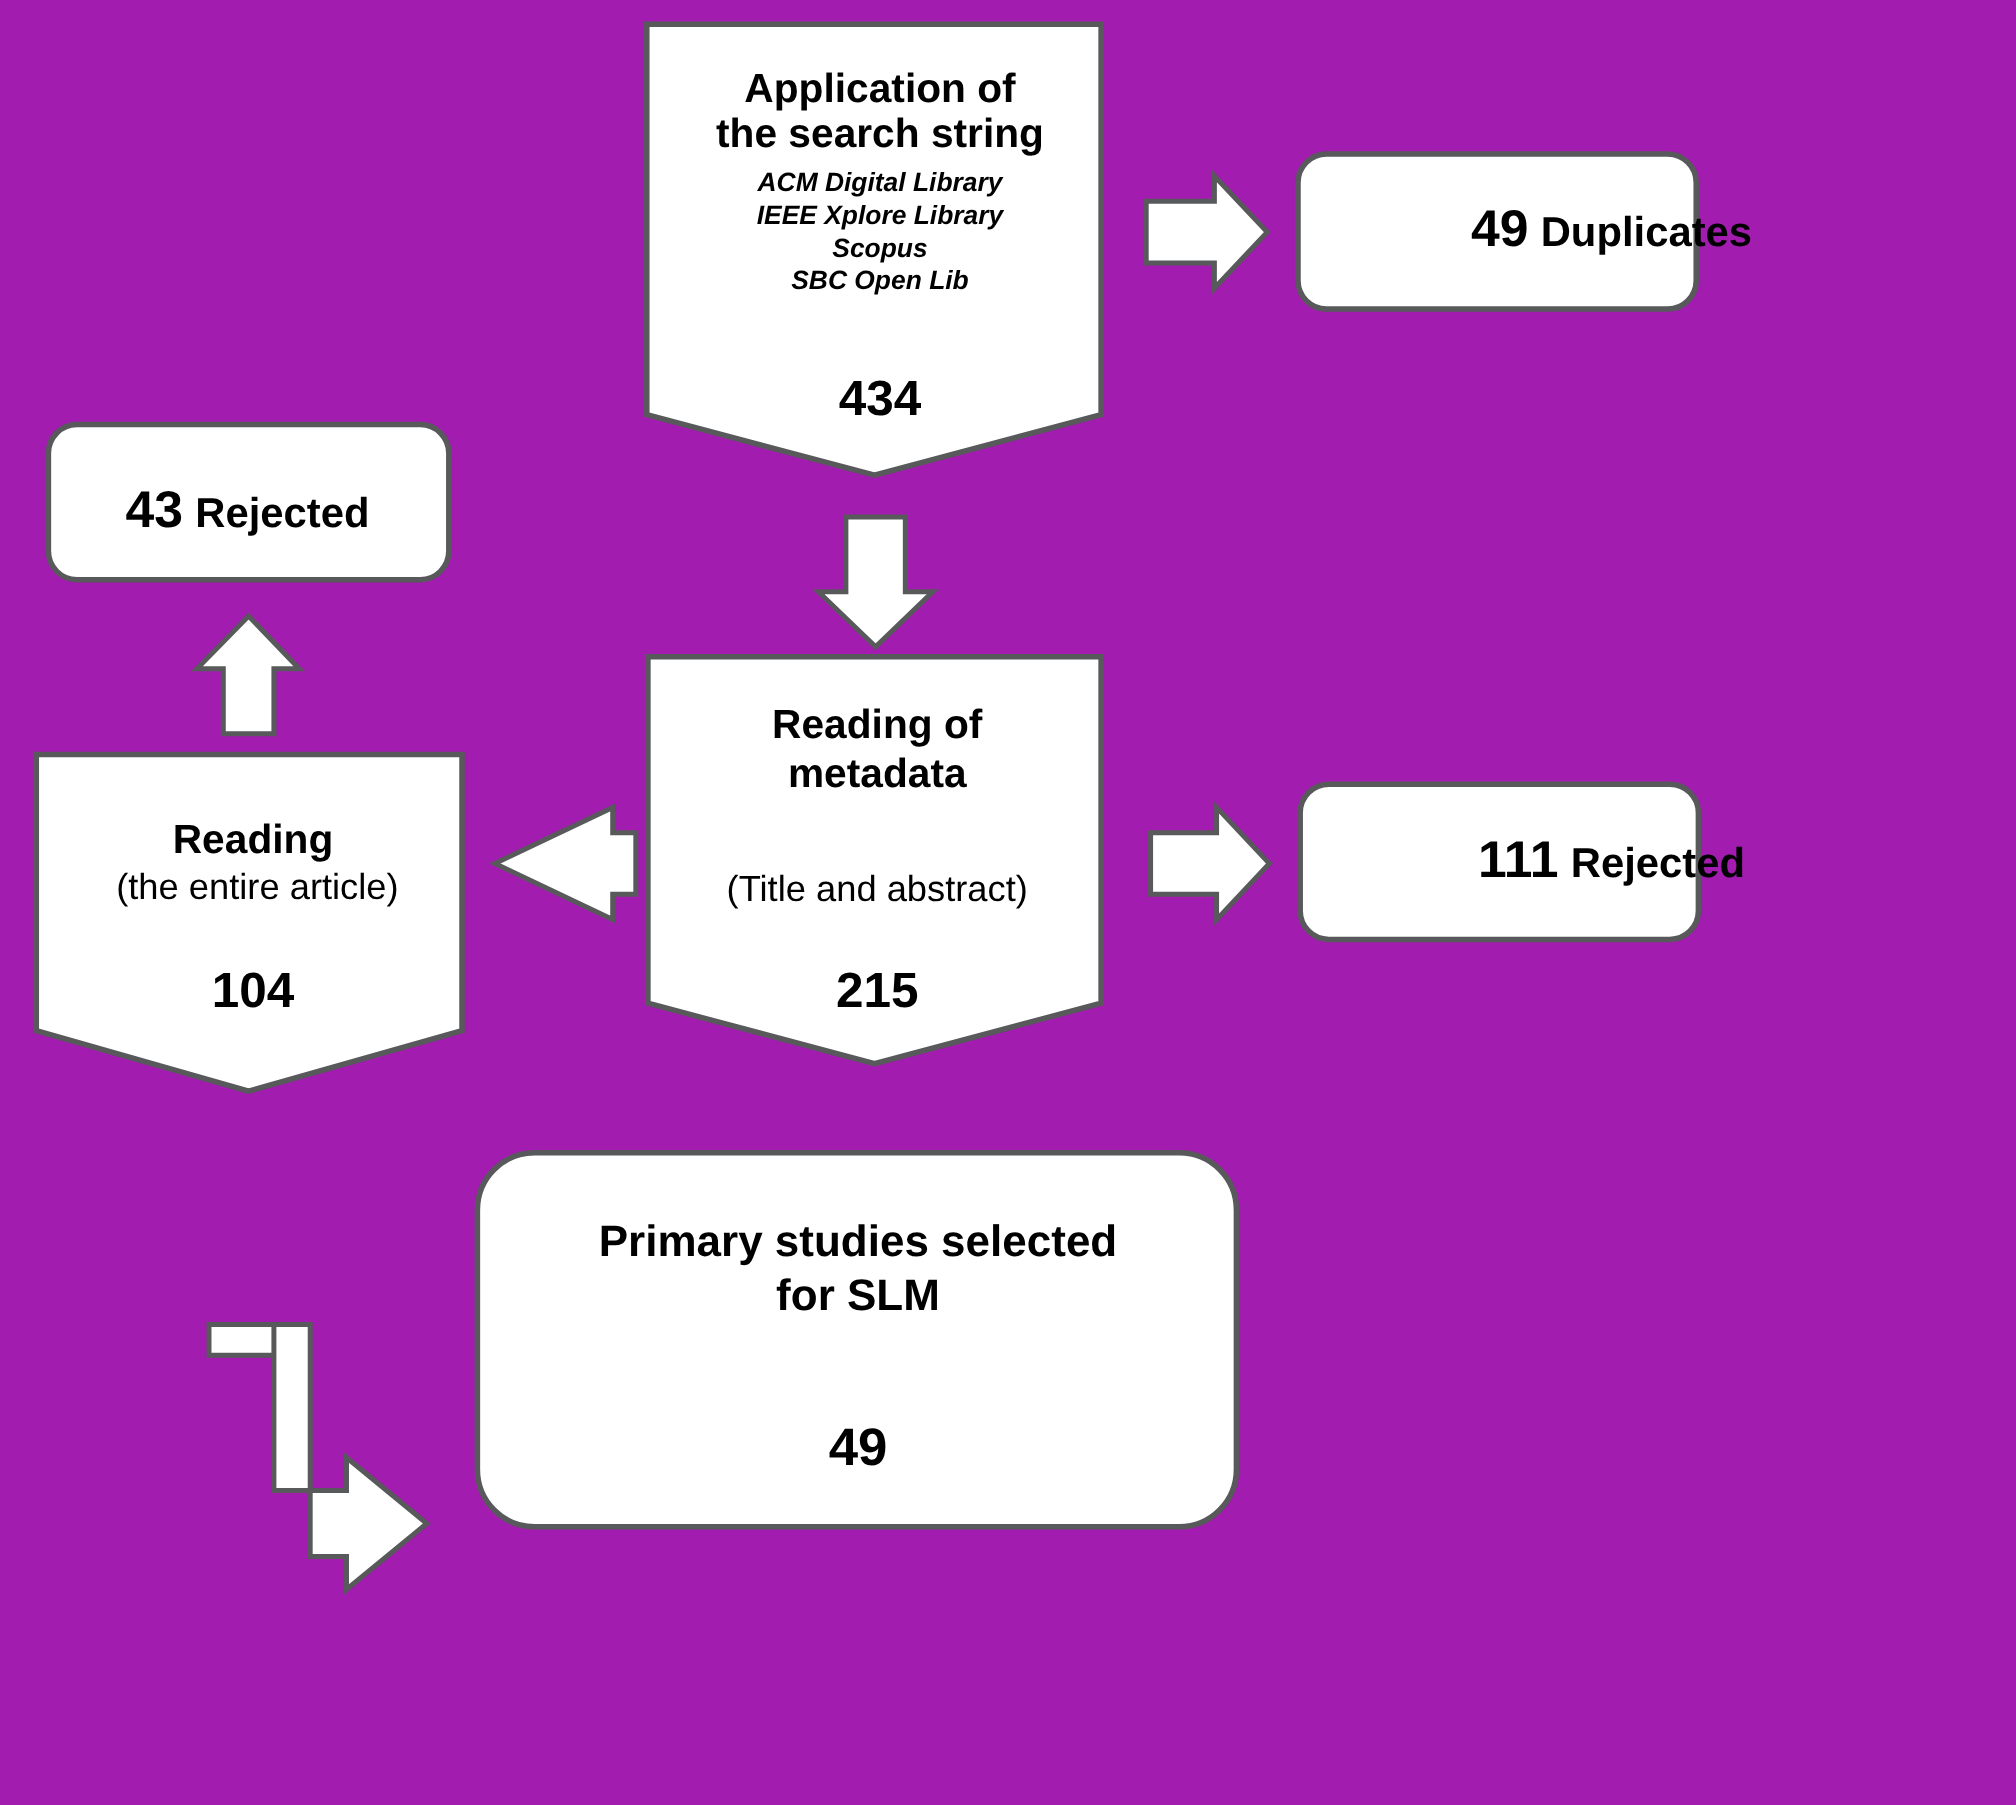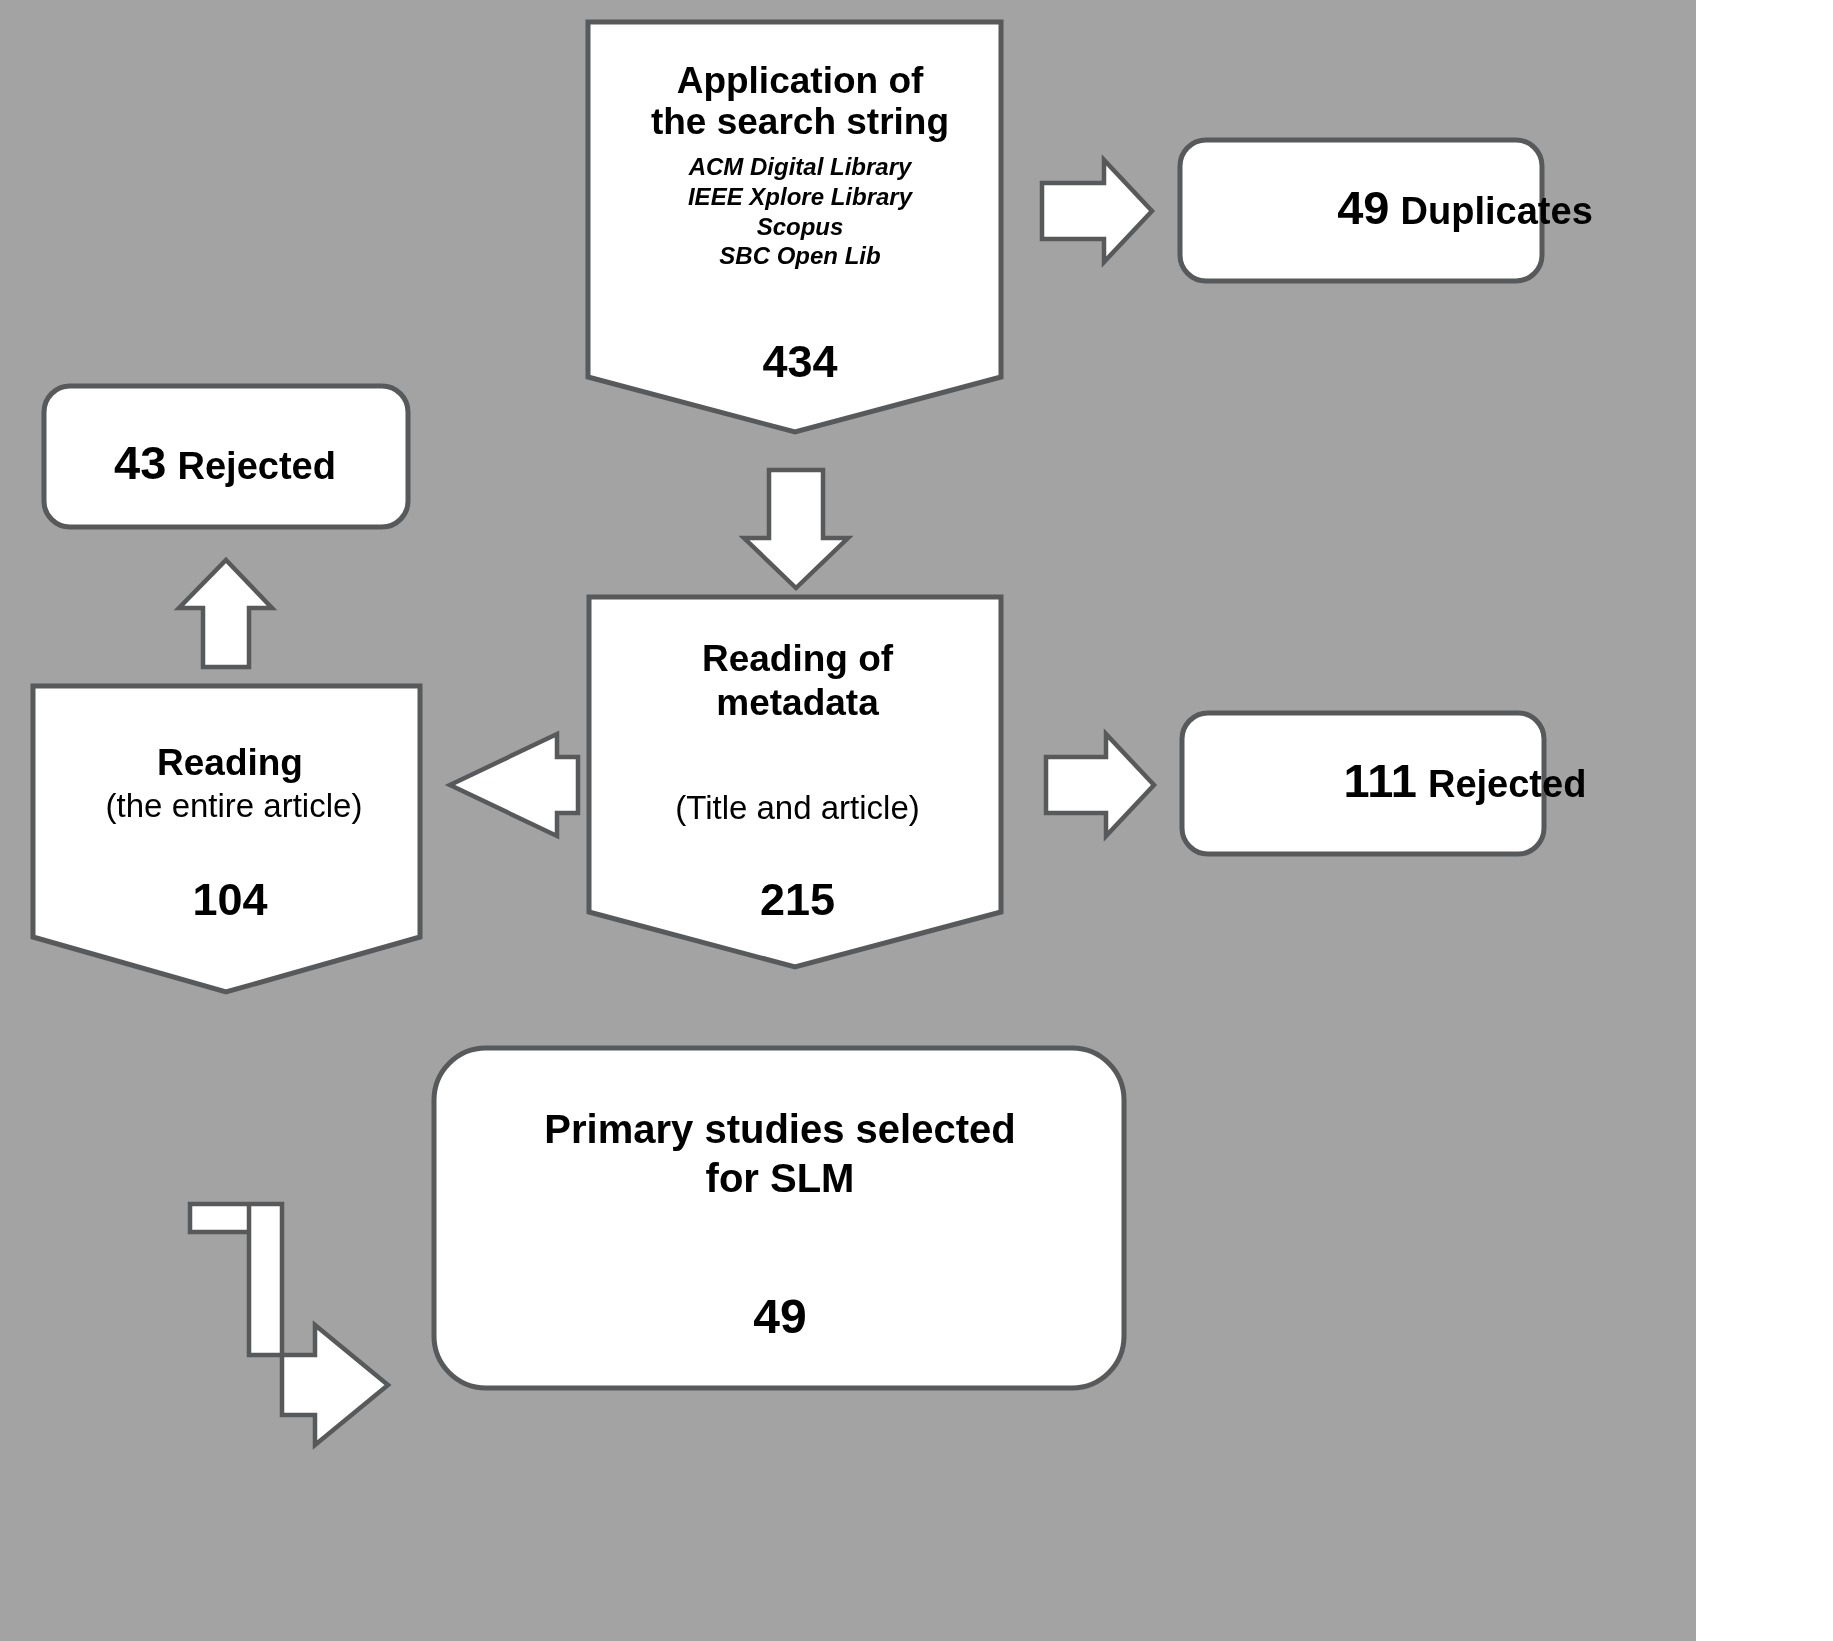--- a/index.html
+++ b/index.html
@@ -7,23 +7,23 @@
     margin: 0;
     padding: 0;
     background: #ffffff;
   }
   body {
     font-family: "Liberation Sans", sans-serif;
     color: #000000;
   }
   #canvas {
     position: relative;
-    width: 1696px;
+    width: 1833px;
     height: 1641px;
-    background: #a3a3a3;
+    background: #a21caf;
     overflow: hidden;
   }
   #shapes {
     position: absolute;
     left: 0;
     top: 0;
     width: 1833px;
     height: 1641px;
   }
   .shape-stroke {
@@ -176,21 +176,21 @@
   </div>
 
   <div class="lbl t-bold" id="read-art-title">Reading</div>
   <div class="lbl" id="read-art-sub">(the entire article)</div>
   <div class="lbl" id="read-art-count">104</div>
 
   <div class="lbl" id="meta-title">
     <div>Reading of</div>
     <div>metadata</div>
   </div>
-  <div class="lbl" id="meta-sub">(Title and article)</div>
+  <div class="lbl" id="meta-sub">(Title and abstract)</div>
   <div class="lbl" id="meta-count">215</div>
 
   <div class="lbl" id="rej111-box-text">
     <span class="num-big">111</span><span>&nbsp;</span><span class="num-word">Rejected</span>
   </div>
 
   <div class="lbl" id="prim-title">
     <div>Primary studies selected</div>
     <div>for SLM</div>
   </div>

